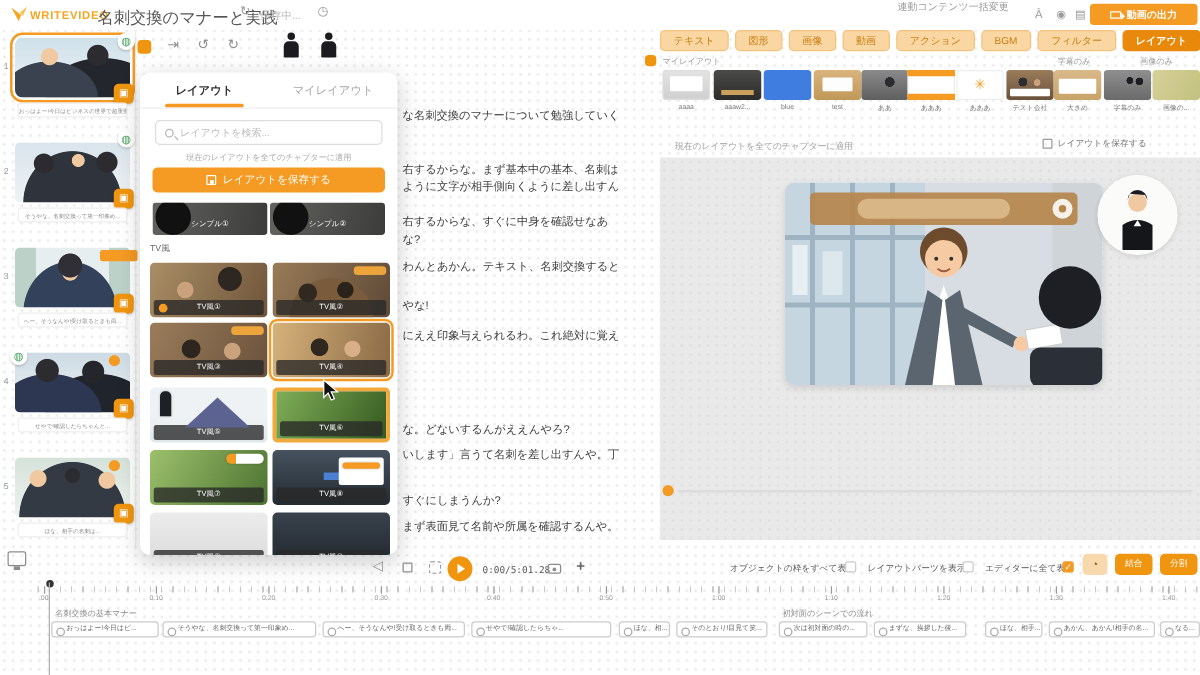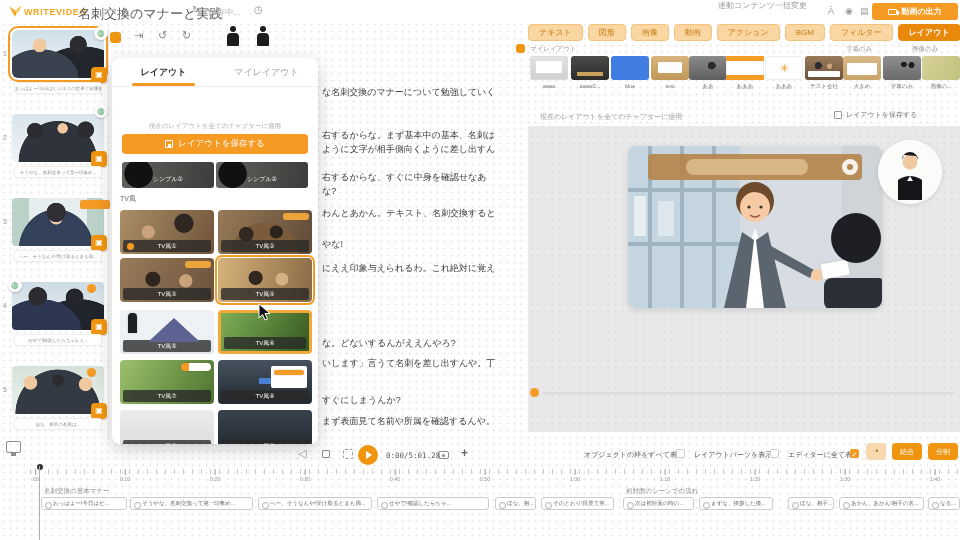--- a/index.html
+++ b/index.html
@@ -241,20 +241,24 @@
     <span class="line" style="top:337px">な。どないするんがええんやろ?</span>
     <span class="line" style="top:357px">いします」言うて名刺を差し出すんや。丁</span>
     <span class="line" style="top:394px">すぐにしまうんか?</span>
     <span class="line" style="top:415px">まず表面見て名前や所属を確認するんや。</span>
   </div>
 
   <section class="popup">
     <div class="ptab on" style="left:0"><span>レイアウト</span></div>
     <div class="ptab off" style="left:103px"><span>マイレイアウト</span></div>
     <div class="ptabs-line"></div>
+    <div class="searchbox">
+      <span class="mag"></span>
+      <input type="text" placeholder="レイアウトを検索..." style="">
+    </div>
     <div class="applytxt">現在のレイアウトを全てのチャプターに適用</div>
     <div class="savebtn">
       <span class="floppy"></span>
       <span>レイアウトを保存する</span>
     </div>
 
     <div class="simple" style="left:10px">
       <span class="simplecap">シンプル①</span>
     </div>
     <div class="simple" style="left:104px">

